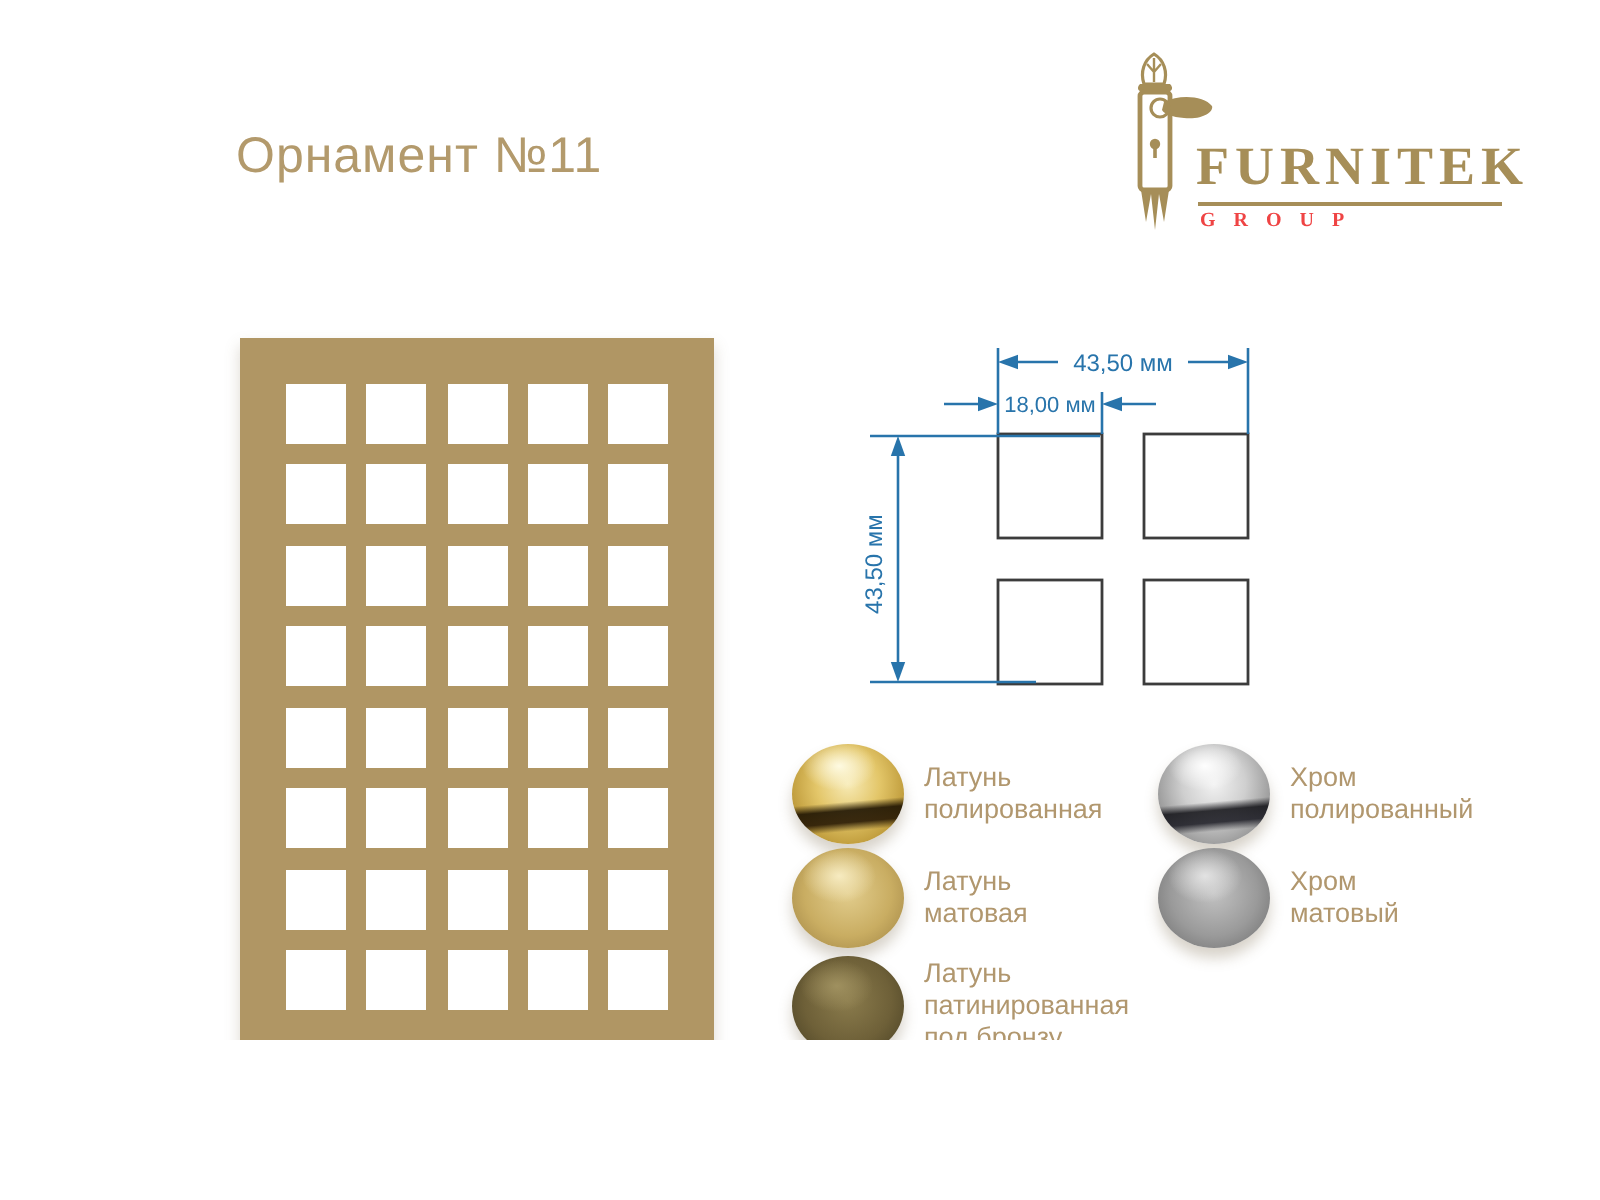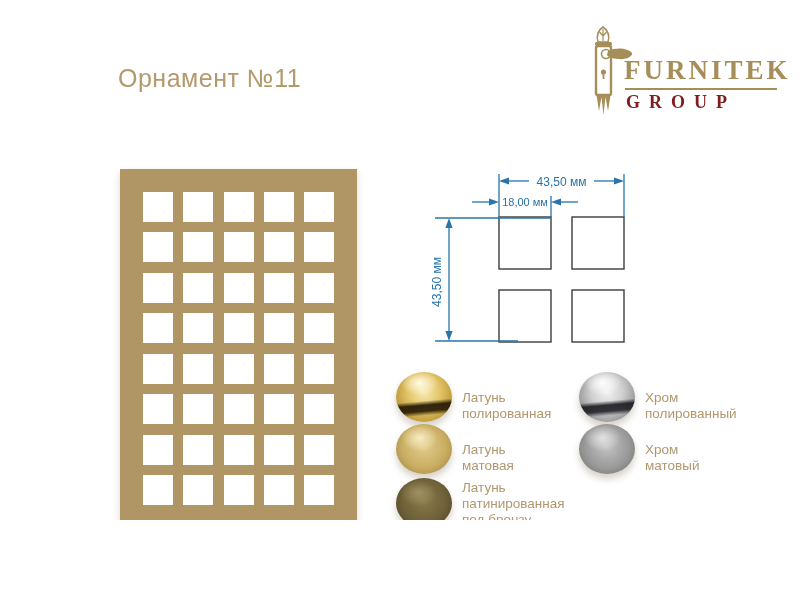--- a/index.html
+++ b/index.html
@@ -7,46 +7,46 @@
     position:relative;width:800px;height:520px;background:#fff;overflow:hidden;
     font-family:"Liberation Sans",sans-serif;
     text-decoration:underline;
   }
   
   .page-title{
     position:absolute;left:118px;top:64px;
     font-size:25px;font-weight:normal;color:#b39a6c;margin:0;letter-spacing:.5px;
   }
   
-  .logo{position:absolute;left:584px;top:26px;display:flex;align-items:center;}
+  .logo{position:absolute;left:558px;top:26px;display:flex;align-items:flex-end;}
   .logo-icon{flex:0 0 auto;}
   .logo-text{margin-left:-12px;padding-top:26px;}
   .logo-name{
     font-family:"Liberation Serif",serif;font-weight:bold;font-size:27px;
     color:#a68e58;letter-spacing:3px;line-height:1;
   }
   .logo-rule{width:152px;height:2px;background:#a68e58;margin:4px 0 3px 1px;}
   .logo-group{
-    font-family:"Liberation Serif",serif;font-weight:bold;font-size:18px;
-    color:#7f1d1d;letter-spacing:9px;line-height:1;margin-left:2px;
+    font-family:"Liberation Serif",serif;font-weight:bold;font-size:10px;
+    color:#ef4444;letter-spacing:9px;line-height:1;margin-left:2px;
   }
   
   .ornament{
     position:absolute;left:120px;top:169px;width:237px;height:359px;
     background:#b09664;box-sizing:border-box;padding:23px;
     display:grid;grid-template-columns:repeat(5,30px);grid-template-rows:repeat(8,30px);
     justify-content:space-between;align-content:space-between;
     box-shadow:0 4px 7px rgba(120,105,70,.25);
   }
   .orn-square{background:#fff;}
   
   .dims{position:absolute;left:420px;top:160px;}
   .dims text{font-family:"Liberation Sans",sans-serif;}
   
-  .finish-row{position:absolute;display:flex;align-items:flex-end;}
+  .finish-row{position:absolute;display:flex;align-items:center;}
   .finish-row .label{
     margin-left:10px;font-size:13.5px;line-height:16px;color:#b1976e;white-space:pre-line;
   }
   .sphere{
     width:56px;height:50px;border-radius:50%;flex:0 0 auto;
     box-shadow:0 5px 7px rgba(110,95,60,.28);
   }
   .brass-polished{background:
     radial-gradient(ellipse 60% 45% at 42% 22%, rgba(255,252,230,.95) 0%, rgba(255,252,230,0) 55%),
     linear-gradient(175deg, rgba(0,0,0,0) 57%, rgba(25,15,0,.88) 65%, rgba(40,25,5,.9) 76%, rgba(0,0,0,0) 84%),

